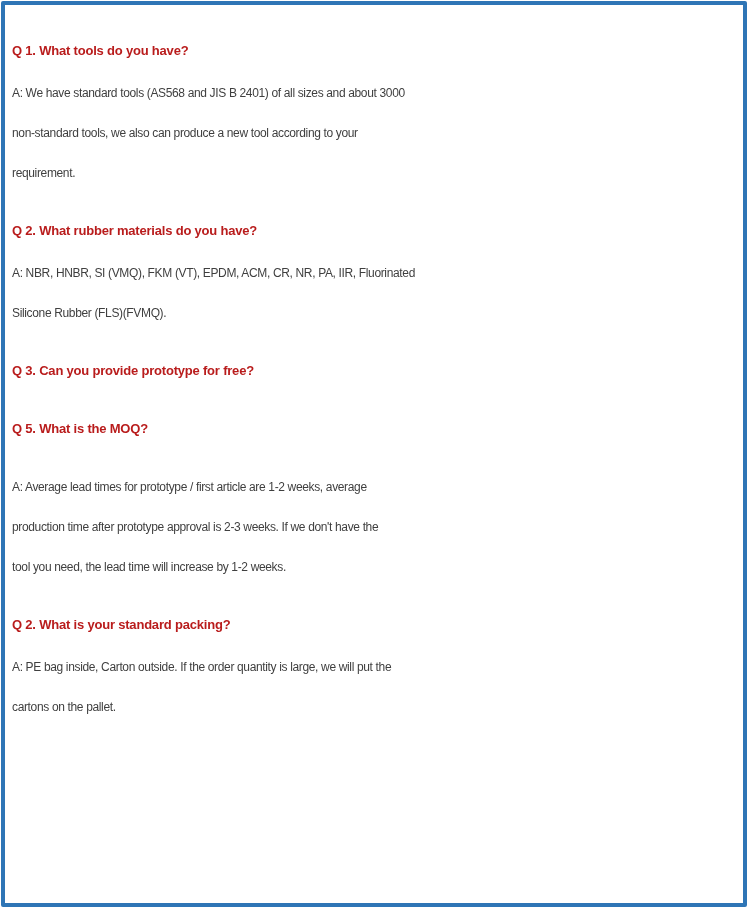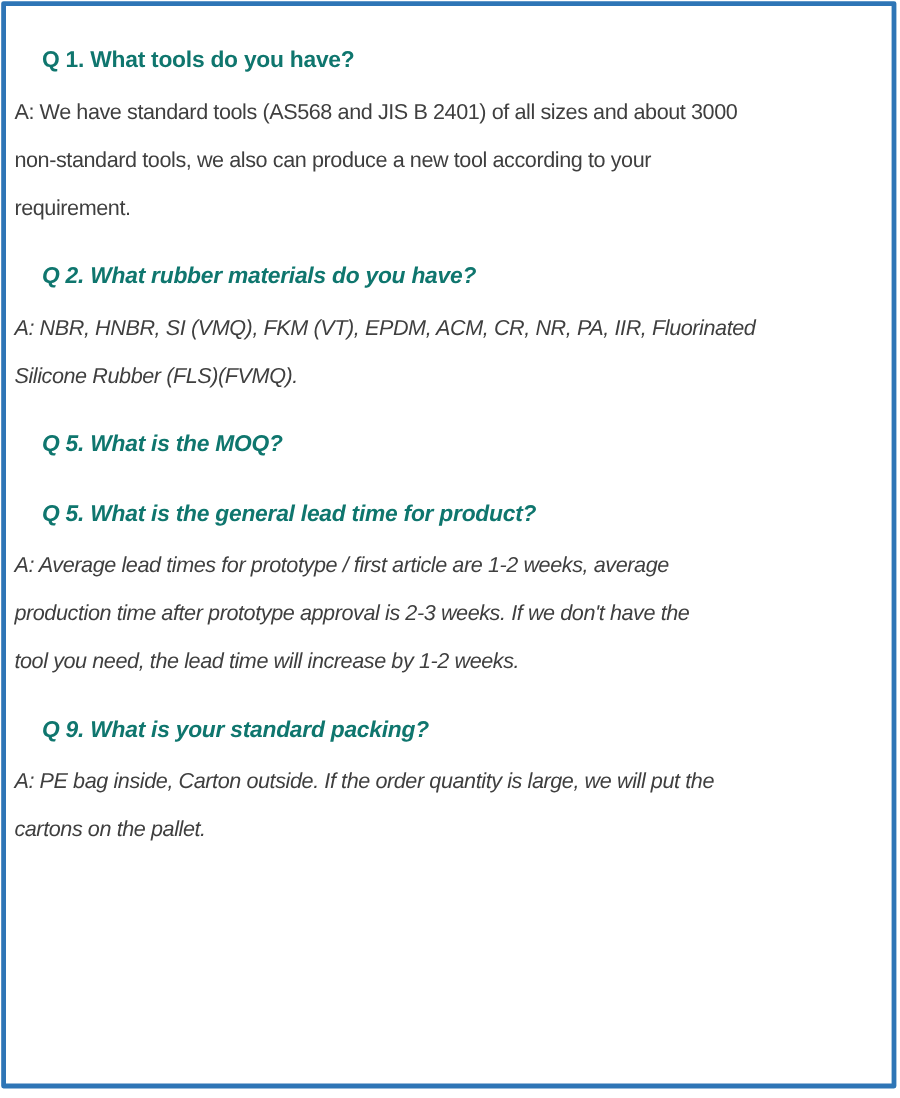--- a/index.html
+++ b/index.html
@@ -27,33 +27,31 @@
   }
   .content {
     box-sizing: border-box;
     padding: 26px 16px 0 7px;
   }
   .qa {
     margin: 0;
   }
   .qa + .qa {
     margin-top: 18px;
-    font-style: italic;
   }
   .q {
-    font-size: 19px;
+    font-size: 13px;
     font-weight: 700;
     line-height: 40px;
     letter-spacing: -0.2px;
-    color: #0f766e;
+    color: #b91c1c;
     white-space: nowrap;
-    margin-left: 23px;
   }
   .a {
-    font-size: 18px;
+    font-size: 12px;
     font-weight: 400;
     line-height: 40px;
     letter-spacing: -0.35px;
     color: #3f3f3f;
     white-space: pre-line;
     margin-top: 2px;
   }
 </style>
 </head>
 <body>
@@ -68,33 +66,33 @@
 requirement.</div>
     </section>
 
     <section class="qa">
       <div class="q">Q 2. What rubber materials do you have?</div>
       <div class="a">A: NBR, HNBR, SI (VMQ), FKM (VT), EPDM, ACM, CR, NR, PA, IIR, Fluorinated
 Silicone Rubber (FLS)(FVMQ).</div>
     </section>
 
     <section class="qa">
+      <div class="q">Q 3. Can you provide prototype for free?</div>
     </section>
 
     <section class="qa">
       <div class="q">Q 5. What is the MOQ?</div>
     </section>
 
     <section class="qa">
-      <div class="q">Q 5. What is the general lead time for product?</div>
       <div class="a">A: Average lead times for prototype / first article are 1-2 weeks, average
 production time after prototype approval is 2-3 weeks. If we don't have the
 tool you need, the lead time will increase by 1-2 weeks.</div>
     </section>
 
     <section class="qa">
-      <div class="q">Q 9. What is your standard packing?</div>
+      <div class="q">Q 2. What is your standard packing?</div>
       <div class="a">A: PE bag inside, Carton outside. If the order quantity is large, we will put the
 cartons on the pallet.</div>
     </section>
 
   </div>
 </div>
 
 </body></html>

